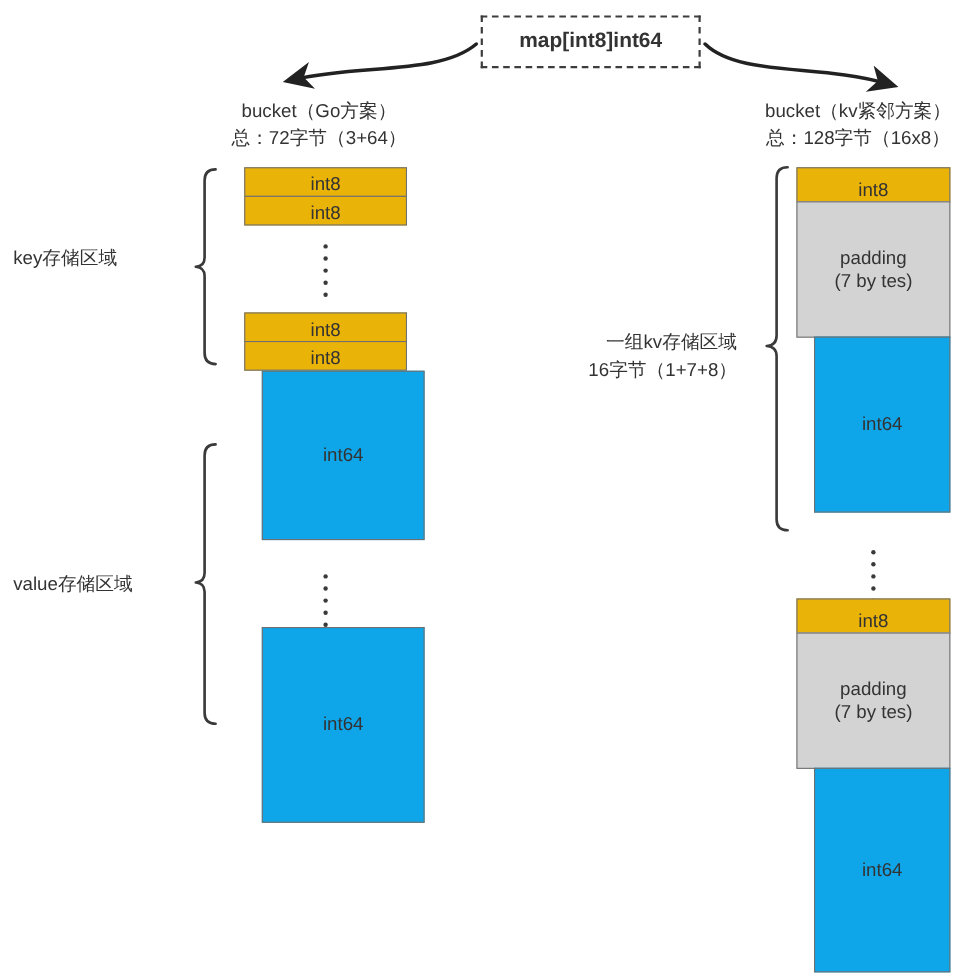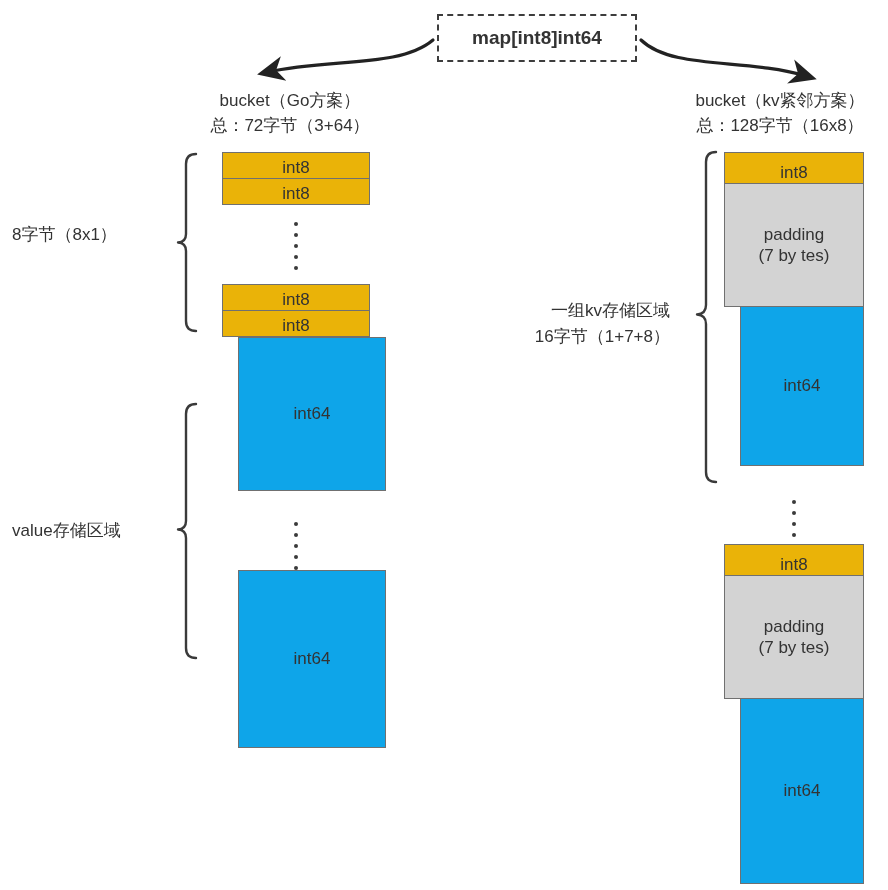--- a/index.html
+++ b/index.html
@@ -112,21 +112,21 @@
   <span class="l1">bucket（Go方案）</span>
   <span class="l2">总：72字节（3+64）</span>
 </div>
 
 <div class="abs col-head" style="left:665px;top:88px;width:230px;">
   <span class="l1">bucket（kv紧邻方案）</span>
   <span class="l2">总：128字节（16x8）</span>
 </div>
 
 <div class="abs side-label left-align" style="left:12px;top:222px;width:150px;">
-  <span style="display:block">8字节（8x1）</span>
+  <span style="display:block">key存储区域</span>
 </div>
 
 <svg class="abs" style="left:160px;top:150px;width:46px;height:185px;">
   <path d="M36,4 Q26,4 26,14 L26,84 Q26,92 18,92.5 Q26,93 26,101 L26,171 Q26,181 36,181" fill="none" stroke="#3a3a3a" stroke-width="2.4" stroke-linecap="round" stroke-linejoin="round"></path>
 </svg>
 
 <div class="abs side-label left-align" style="left:12px;top:518px;width:160px;">
   <span style="display:block">value存储区域</span>
 </div>
 

